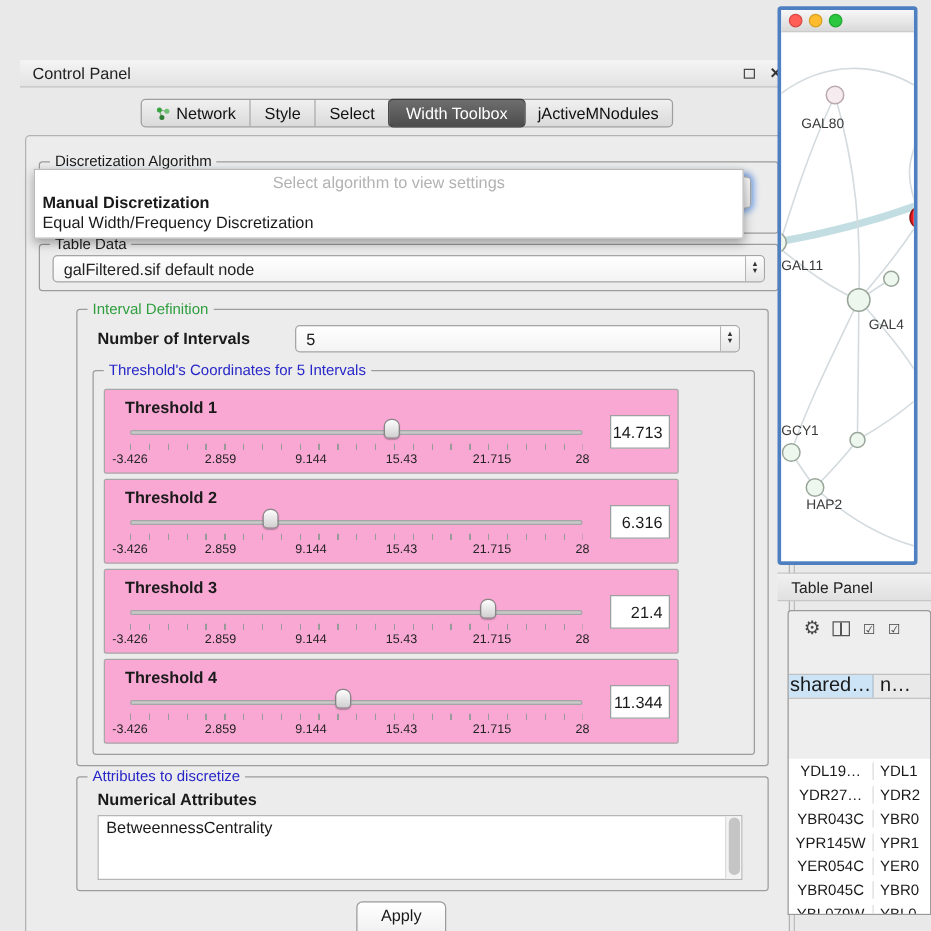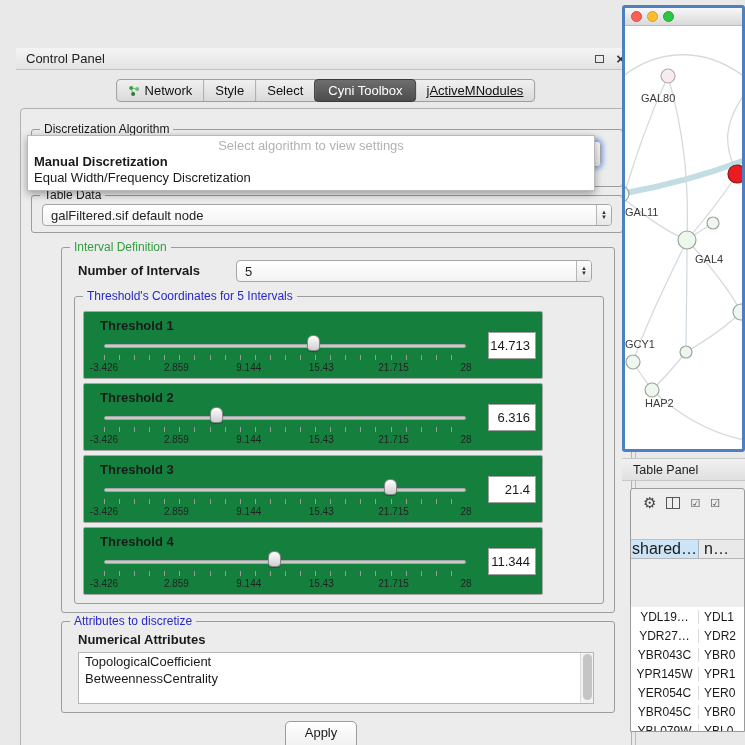--- a/index.html
+++ b/index.html
@@ -15,21 +15,21 @@
     display:flex; align-items:center; padding:0 10px; font-size:13px; }
   .cp-title { color:#222; }
   .cp-icons { margin-left:auto; display:flex; align-items:center; gap:12px; }
   .float-icon { width:9px; height:8px; border:1.5px solid #4a4a4a; display:inline-block; }
   .close-icon { font-size:15px; font-weight:bold; color:#333; line-height:14px; cursor:default; }
 
   .tab-strip { position:absolute; top:31px; left:50%; transform:translateX(-50%);
     display:flex; align-items:stretch; height:23px; background:linear-gradient(#f0f0f0,#dadada);
     border:1px solid #9e9e9e; border-radius:4px; font-size:13px; white-space:nowrap; }
   .tab { display:flex; align-items:center; gap:5px; padding:0 11px; border-right:1px solid #ababab; color:#111; }
-  .tab:last-child { border-right:none;text-decoration:underline; }
+  .tab:last-child { border-right:none; }
   .tab.selected { background:linear-gradient(#6e6e6e,#4c4c4c); color:#fff;
     border:1px solid #3a3a3a; border-radius:4px; margin:-1px; padding:0 13px; }
 
   .content { position:absolute; left:4px; top:60px; width:612px; height:642px;
     border:1px solid #b2b2b2; border-radius:4px; background:#ececec; }
 
   .group { position:absolute; border:1px solid #9c9c9c; border-radius:3px; }
   .group-title { position:absolute; top:-8px; left:8px; background:#ececec;
     padding:0 4px; font-size:12px; line-height:14px; }
   .gt-green { color:#2f9e3f; }
@@ -49,21 +49,21 @@
     box-shadow:0 0 5px 2px rgba(100,150,230,.85); z-index:5; }
   .algo-popup { position:absolute; left:6px; top:26px; width:568px; background:#fff;
     border:1px solid #b9b9b9; box-shadow:0 3px 8px rgba(0,0,0,.35); z-index:20;
     font-size:13px; padding:2px 0 4px 0; }
   .algo-placeholder { text-align:center; color:#b2b2b2; height:16px; line-height:16px; }
   .algo-option { padding-left:6px; height:16px; line-height:16px; }
   .algo-option.bold { font-weight:bold; }
 
   
   .th-row { position:absolute; left:8px; width:460px; height:68px;
-    border:1px solid #a8a8a8; border-radius:2px; background:#15803d; }
+    border:1px solid #a8a8a8; border-radius:2px; background:#f9a8d4; }
   .th-label { position:absolute; left:16px; top:6px; font-weight:bold; font-size:13px; }
   .th-slider { position:absolute; left:20px; top:0; width:362px; height:100%; }
   .track { position:absolute; left:0; right:0; top:32px; height:4px; background:#c9c9c9;
     border:1px solid #a5a5a5; border-radius:2px; }
   .handle { position:absolute; top:23px; width:13px; height:16px;
     background:linear-gradient(#fefefe,#cfcfcf); border:1px solid #868686;
     border-radius:6px 6px 4px 4px; box-shadow:0 1px 1px rgba(0,0,0,.25); z-index:2; }
   .ticks { position:absolute; left:0; right:0; top:43px; height:5px;
     background:repeating-linear-gradient(90deg,#9a9a9a 0 1px,transparent 1px 15.08px); }
   .scale { position:absolute; left:0; right:0; top:50px; height:12px; font-size:10px; color:#222; }
@@ -85,21 +85,21 @@
 
   .apply-btn { position:absolute; left:264px; top:612px; width:72px; height:35px;
     background:linear-gradient(#ffffff,#ebebeb); border:1px solid #9c9c9c; border-radius:5px;
     font-size:13px; text-align:center; line-height:21px; }
 
   .bottom-strip { position:absolute; top:704px; left:50%; transform:translateX(-50%);
     display:flex; align-items:stretch; height:23px; background:linear-gradient(#f0f0f0,#dadada);
     border:1px solid #9e9e9e; border-radius:4px; font-size:13px; white-space:nowrap; }
 
   
-  .net-window { position:absolute; left:622px; top:5px; width:123px; height:447px;
+  .net-window { position:absolute; left:622px; top:5px; width:112px; height:447px;
     border:3px solid #4e7fc1; border-radius:3px; background:#fff; overflow:hidden; }
   .net-titlebar { height:18px; background:linear-gradient(#f7f7f7,#d9d9d9);
     border-bottom:1px solid #bdbdbd; display:flex; align-items:center; gap:5px; padding-left:6px; }
   .tl { width:11px; height:11px; border-radius:50%; }
   .tl-close { background:#ff5f57; border:1px solid #d94942; }
   .tl-min { background:#febc2e; border:1px solid #d8a023; }
   .tl-zoom { background:#2ac840; border:1px solid #23a833; }
   .net-canvas { width:117px; height:423px; display:block; background:#fff; }
   .edge { fill:none; stroke:#d4dbdf; stroke-width:1.3; }
   .edge-thick { fill:none; stroke:#b9d8de; stroke-width:6; stroke-linecap:round; opacity:.85; }
@@ -156,21 +156,21 @@
         </svg>
         <span>Network</span>
       </span>
       <span class="tab">
         <span>Style</span>
       </span>
       <span class="tab">
         <span>Select</span>
       </span>
       <span class="tab selected">
-        <span>Cyni Toolbox</span>
+        <span>Width Toolbox</span>
       </span>
       <span class="tab">
         <span>jActiveMNodules</span>
       </span>
     </div>
 
     <div class="content">
 
       <div class="group" style="left:10px; top:20px; width:592px; height:58px;">
         <span class="group-title">Discretization Algorithm</span>
@@ -287,21 +287,20 @@
             </div>
             <div class="value-box">11.344</div>
           </div>
         </div>
       </div>
 
       <div class="group" style="left:40px; top:512px; width:554px; height:92px;">
         <span class="group-title gt-blue">Attributes to discretize</span>
         <span class="attr-label">Numerical Attributes</span>
         <div class="attr-list">
-          <div class="attr-item">TopologicalCoefficient</div>
           <div class="attr-item">BetweennessCentrality</div>
           <div class="vscroll">
             <div class="vthumb"></div>
           </div>
         </div>
       </div>
 
       <div class="apply-btn">Apply</div>
     </div>
 

